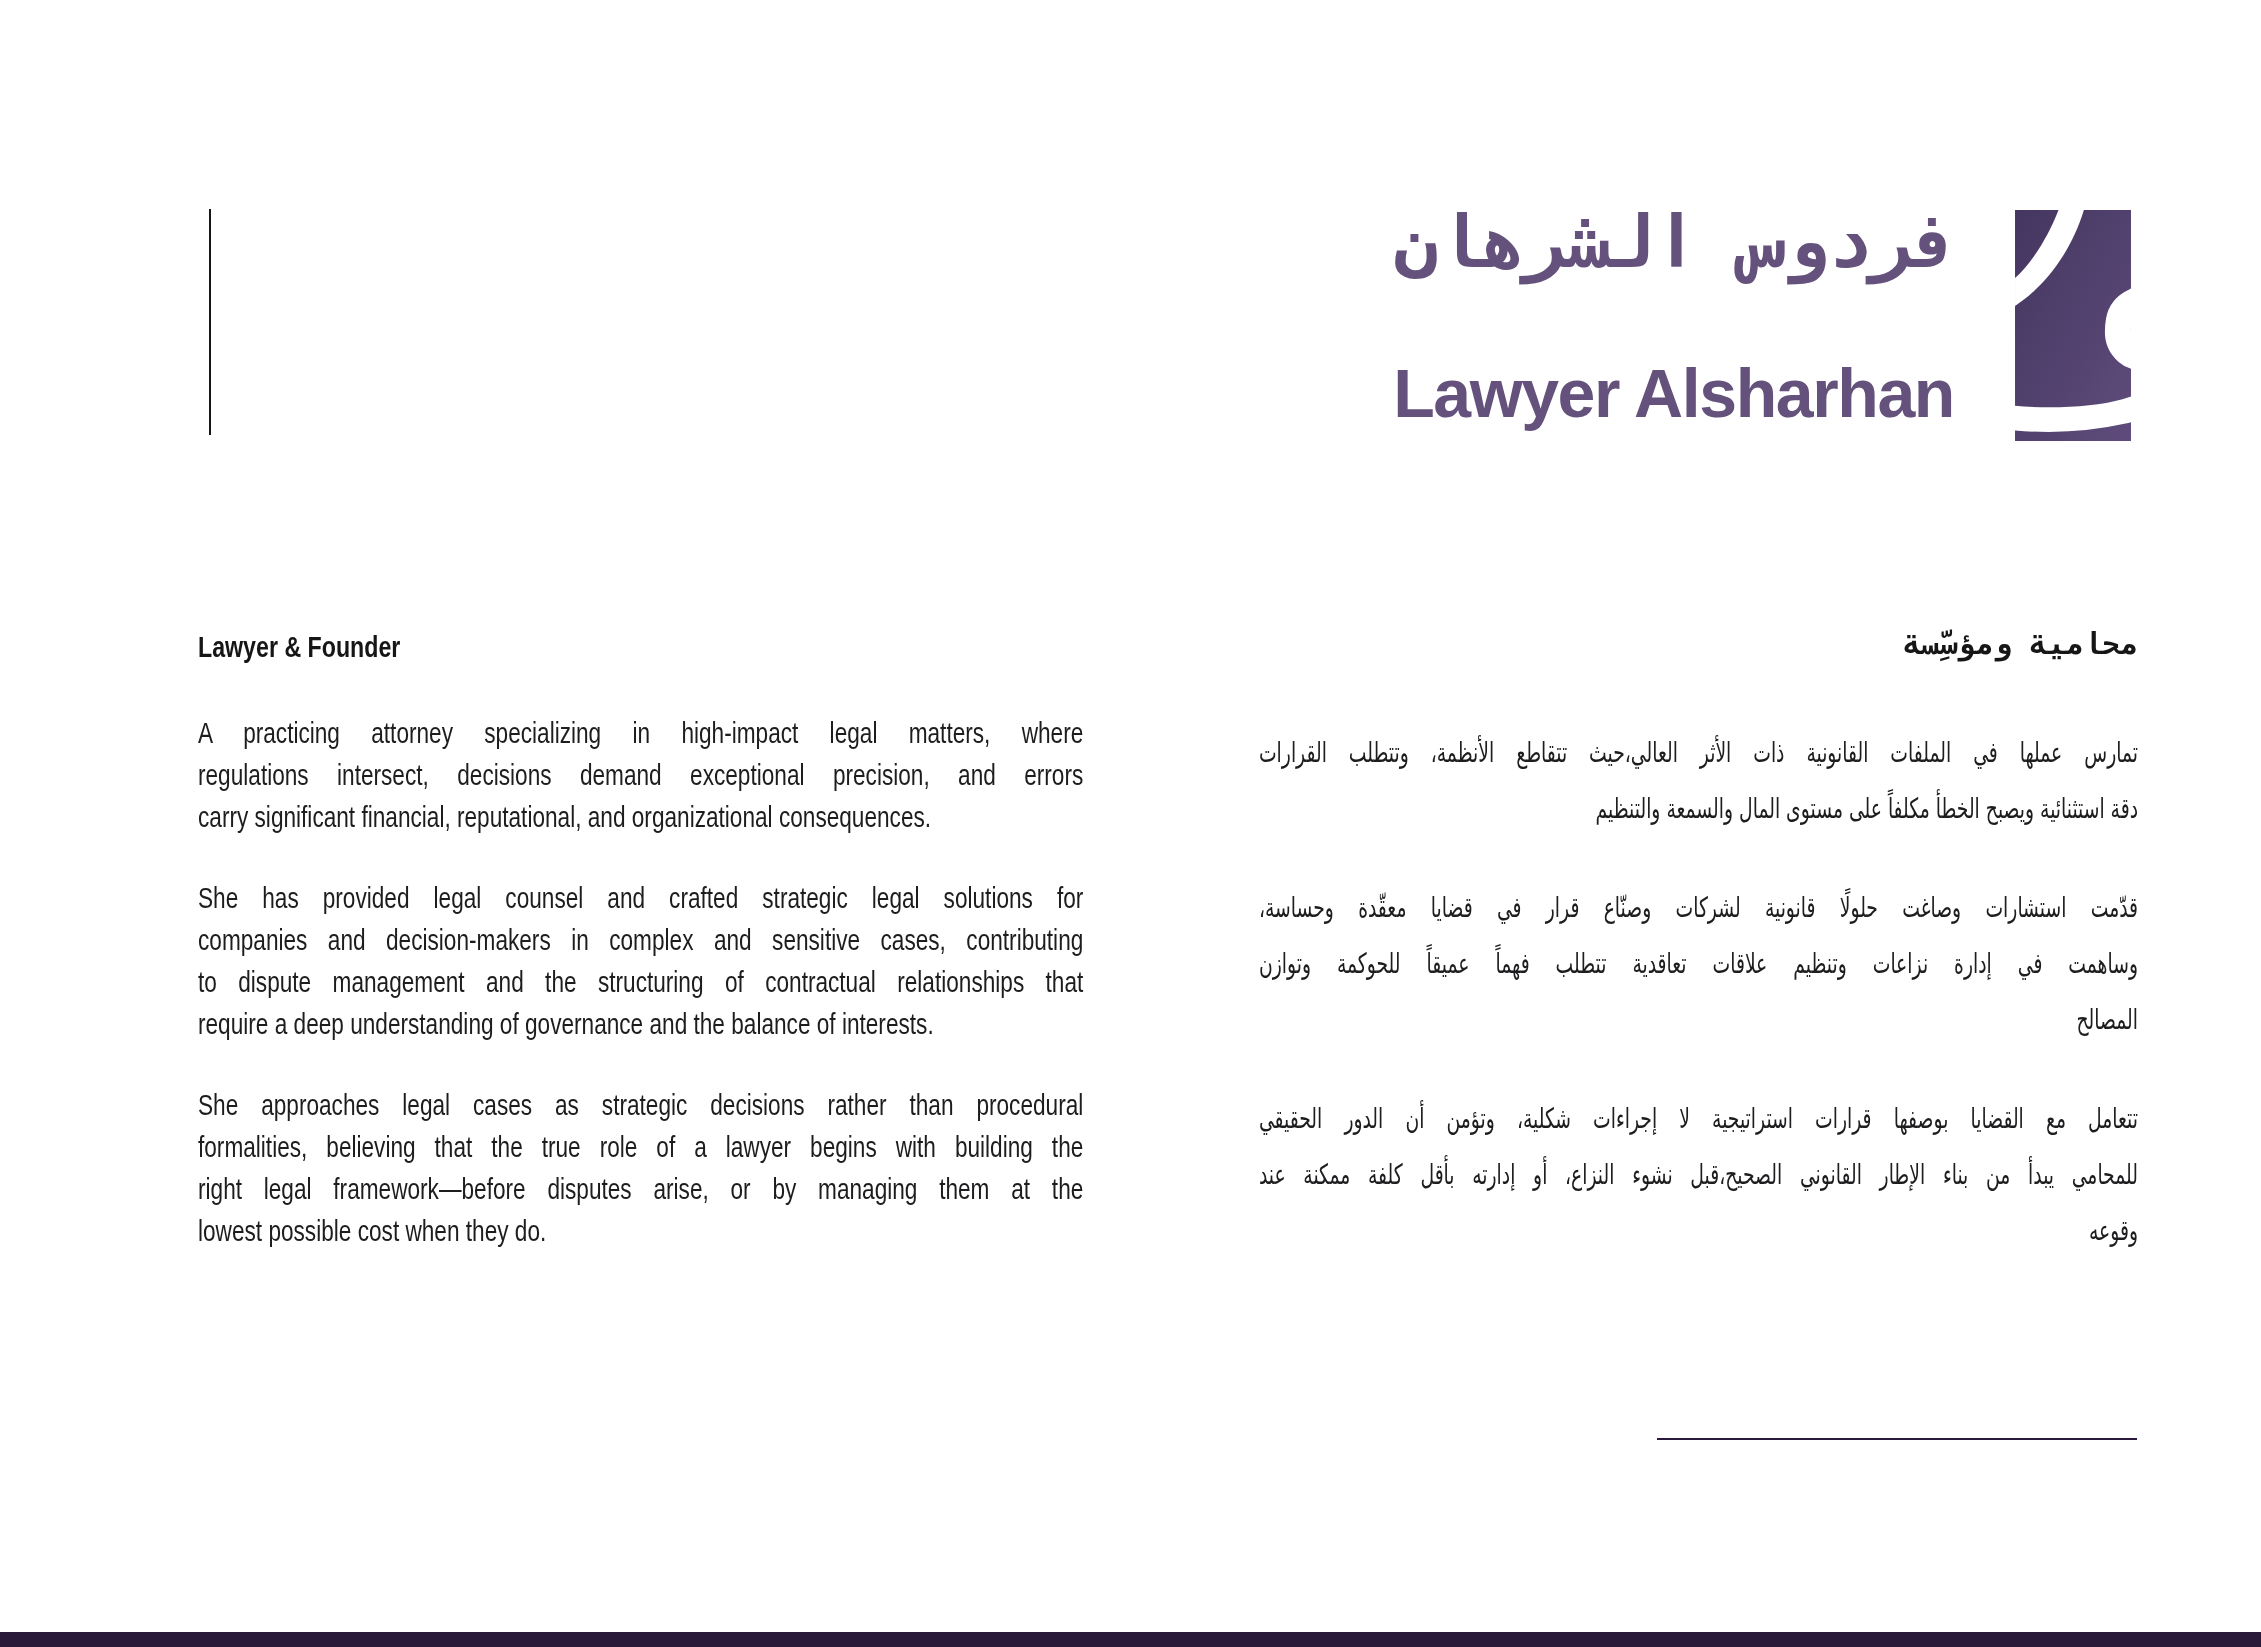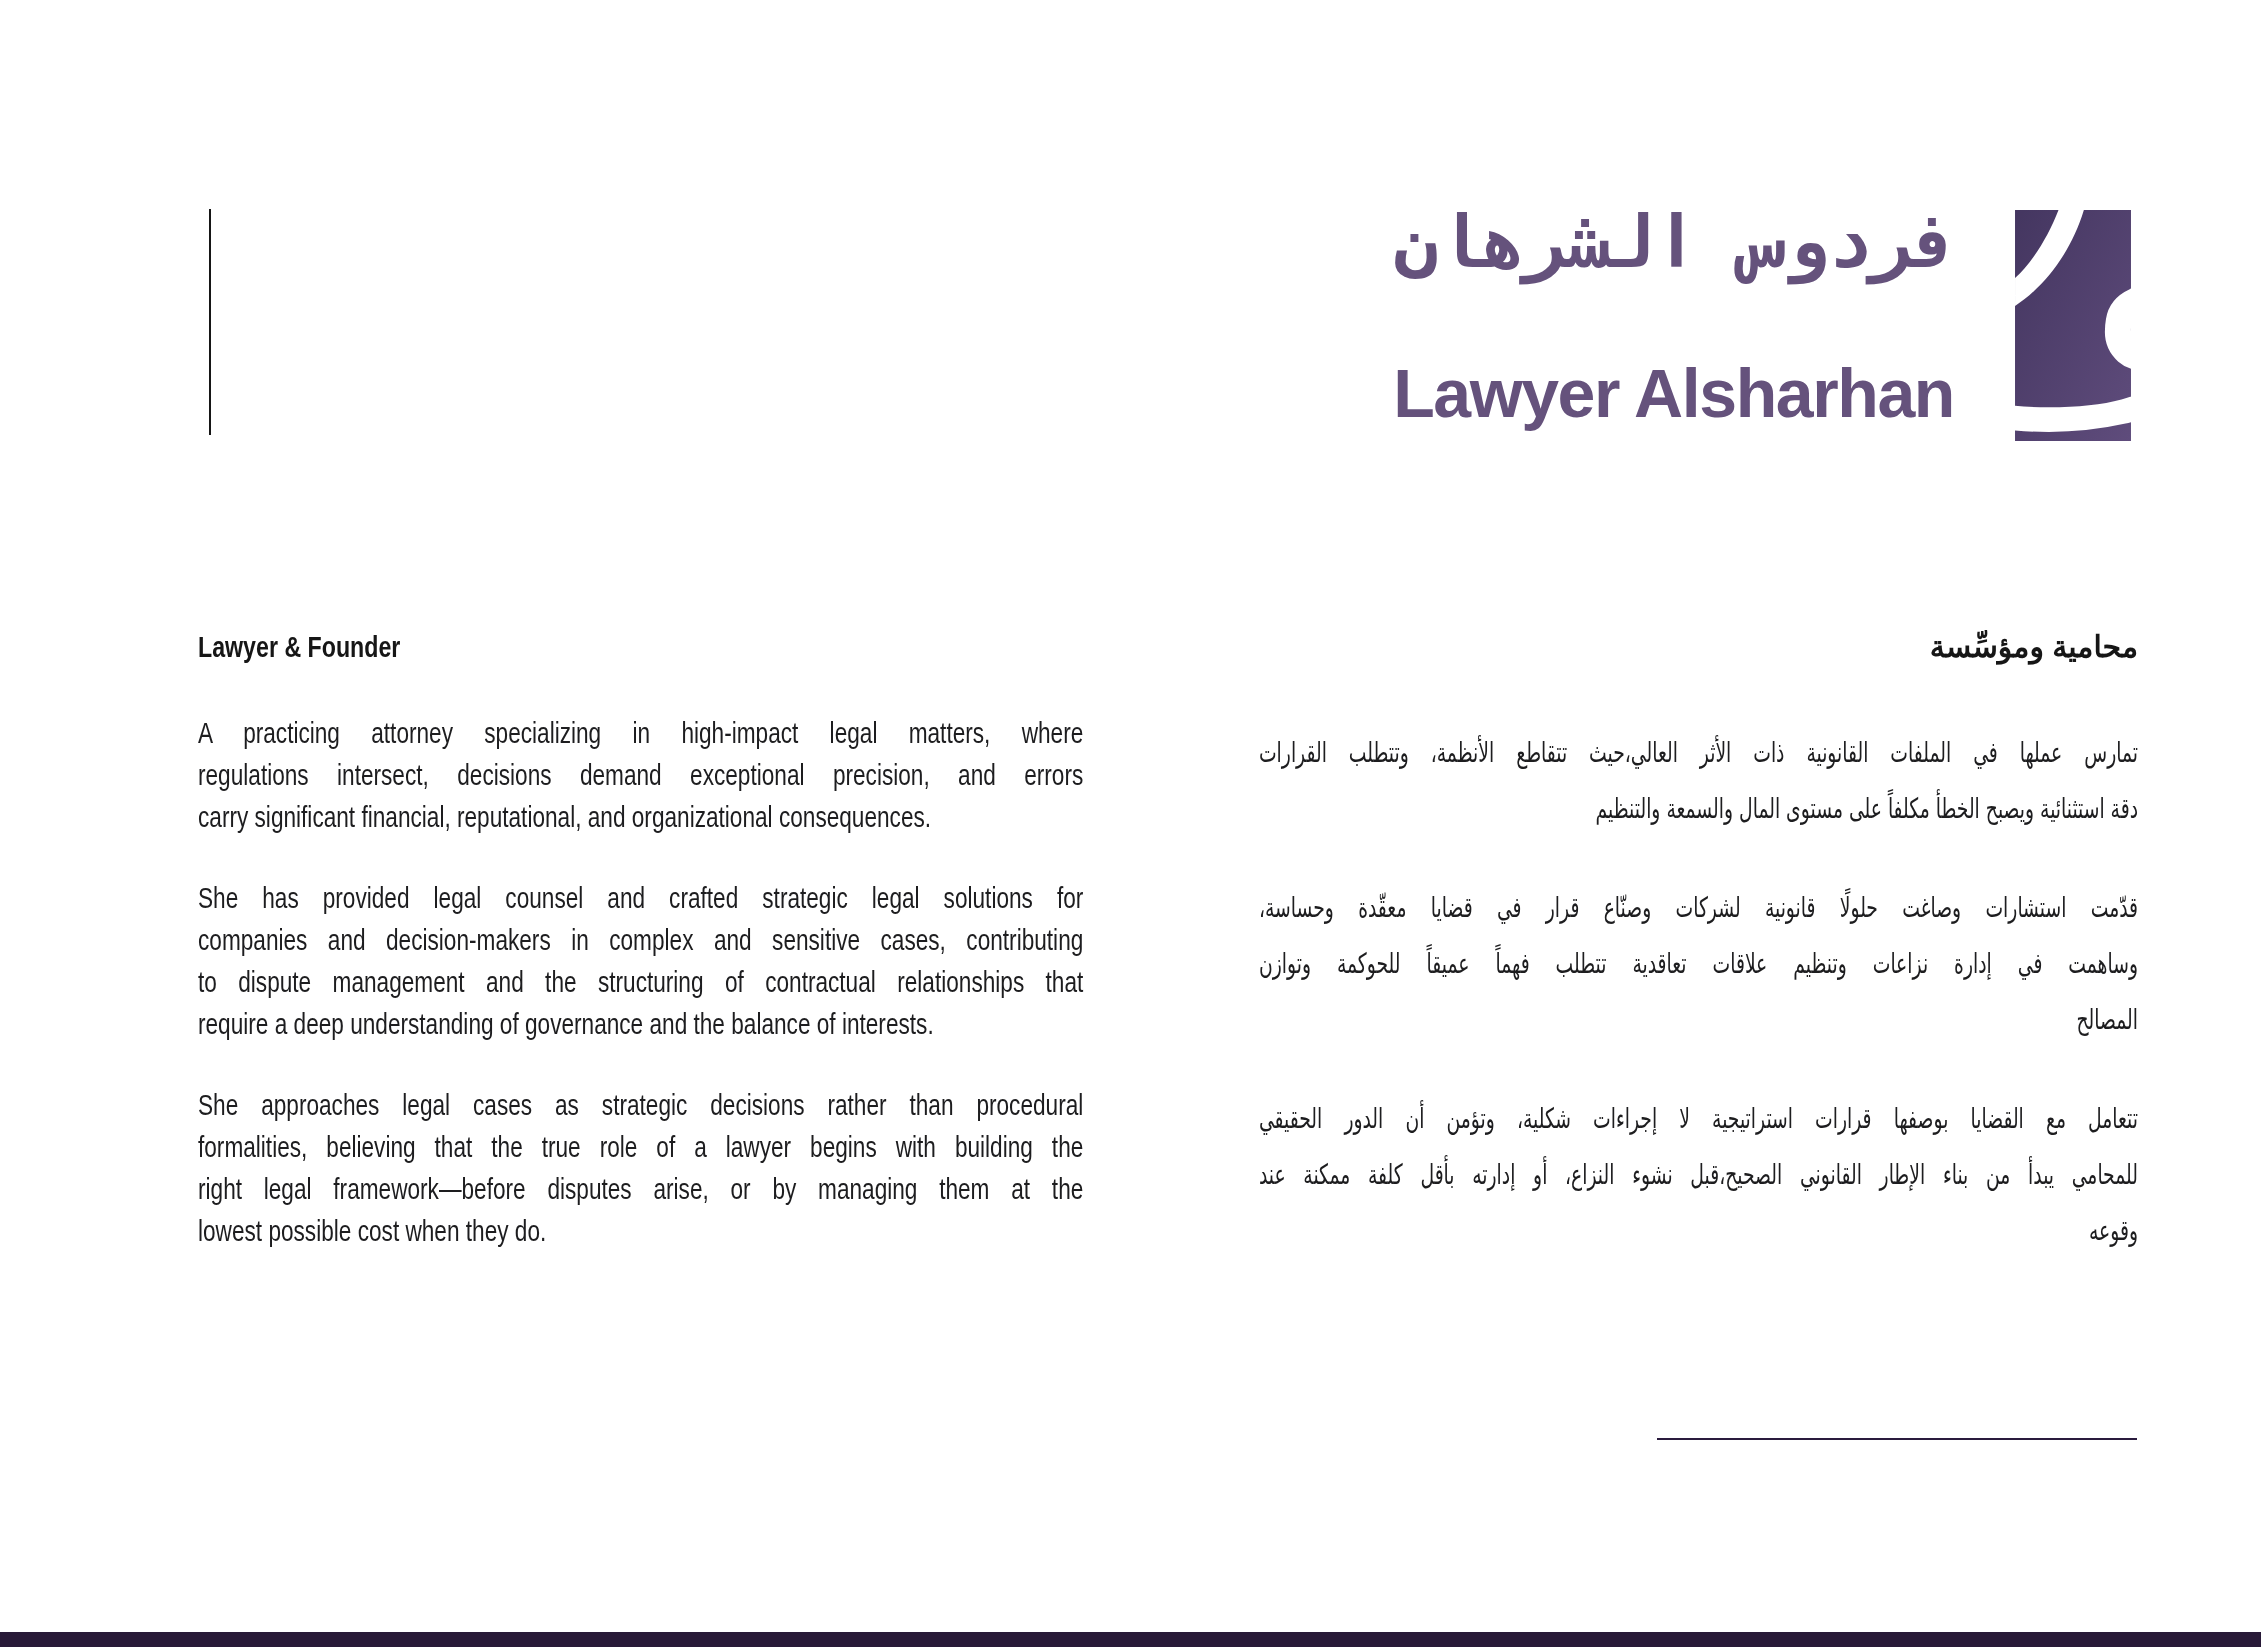--- a/index.html
+++ b/index.html
@@ -54,21 +54,21 @@
   .paras-en{
     position:absolute;left:198px;top:712px;width:1135px;
     font-size:29px;line-height:42px;
     transform:scaleX(0.78);transform-origin:0 0;
   }
   .paras-en .para{margin:0 0 39px 0;}
   
   .heading-ar{
     position:absolute;right:199px;top:630px;margin:0;
     direction:rtl;
-    font-family:Liberation Sans, sans-serif;
+    font-family:Liberation Mono, monospace;
     font-size:30px;font-weight:bold;line-height:1.1;
     color:#161616;
     white-space:nowrap;
   }
   .paras-ar{
     position:absolute;right:199px;top:725px;width:1312px;
     direction:rtl;
     font-family:"DejaVu Sans",sans-serif;
     font-size:28px;line-height:56px;
     transform:scaleX(0.67);transform-origin:100% 0;

